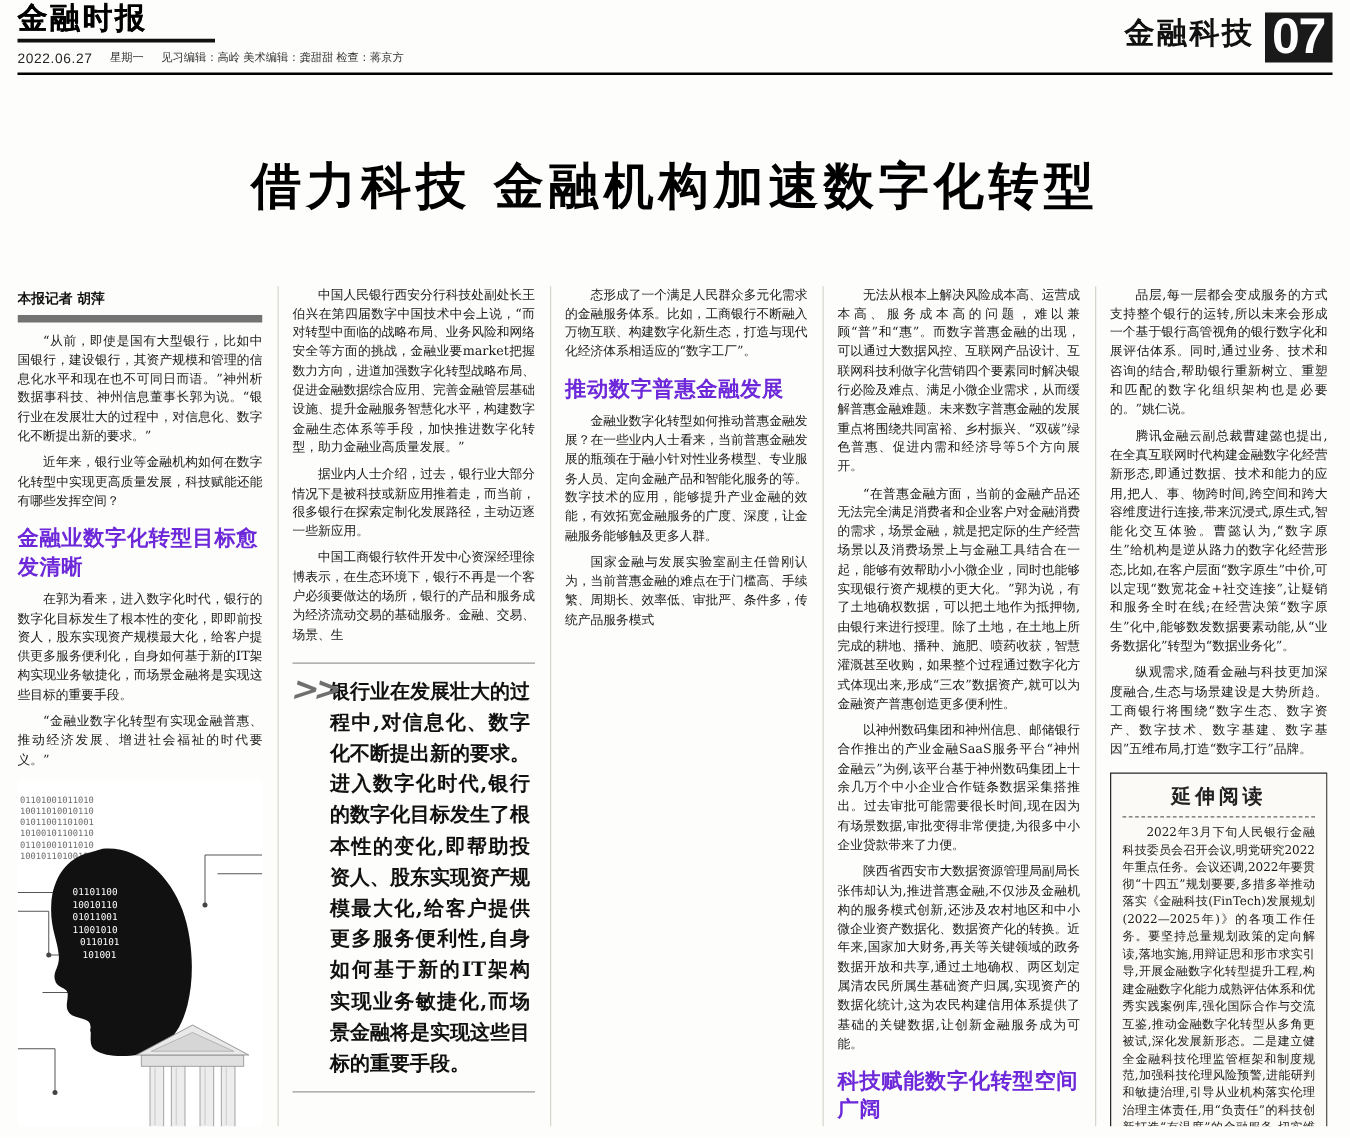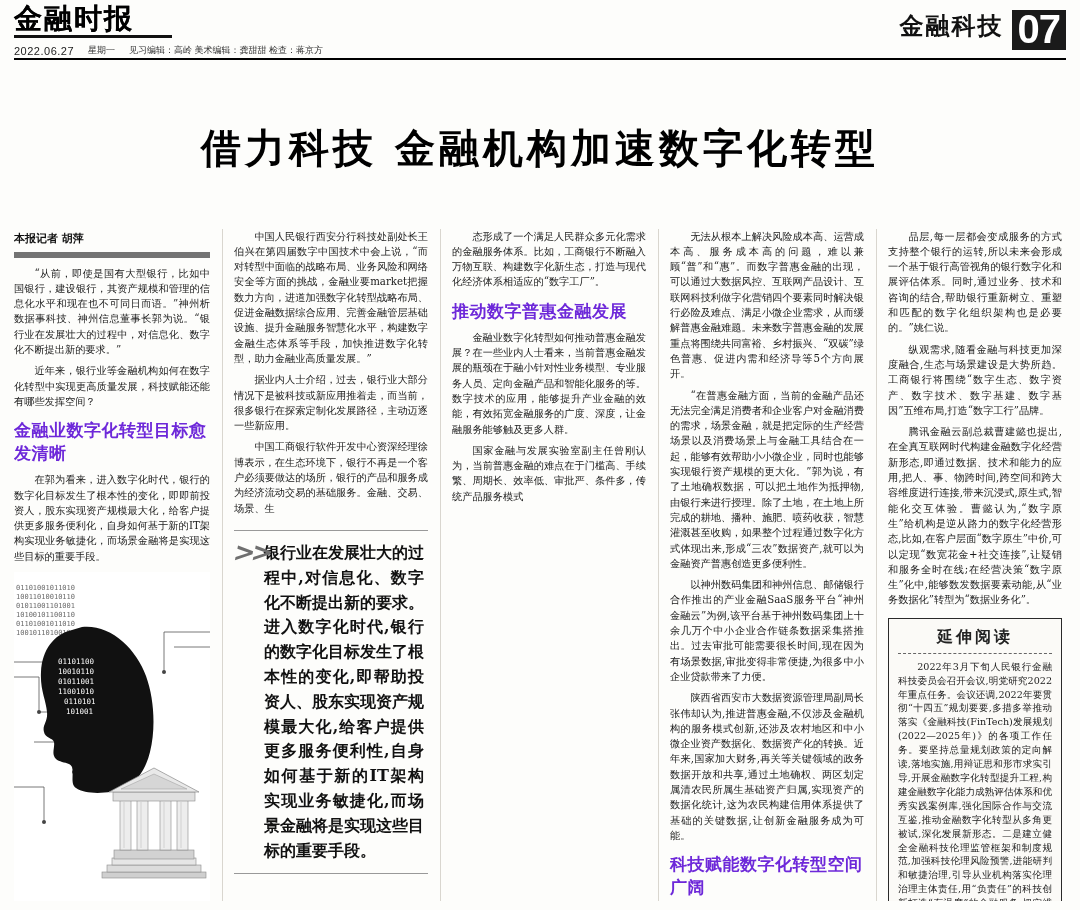--- a/index.html
+++ b/index.html
@@ -31,23 +31,23 @@
     display: flex;
     align-items: flex-start;
     justify-content: space-between;
   }
   .logo-block {
     display: flex;
     flex-direction: column;
     padding-top: 4px;
   }
   .paper-logo {
-    font-family: Liberation Sans, sans-serif;
-    font-weight: bold;
-    font-size: 28px;
+    font-family: Liberation Mono, monospace;
+    font-weight: bold;
+    font-size: 24px;
     letter-spacing: 2px;
     color: #000;
     line-height: 1.05;
     background: linear-gradient(90deg,#111 0%,#333 60%,#111 100%);
     -webkit-background-clip: text;
     padding-right: 6px;
   }
   .paper-logo-underline {
     width: 158px;
     height: 3px;
@@ -237,20 +237,21 @@
   </div>
 
   <div class="body-grid">
 
     <div class="col">
       <div class="byline">本报记者 胡萍</div>
       <p class="ptext">“从前，即使是国有大型银行，比如中国银行，建设银行，其资产规模和管理的信息化水平和现在也不可同日而语。”神州析数据事科技、神州信息董事长郭为说。“银行业在发展壮大的过程中，对信息化、数字化不断提出新的要求。”</p>
       <p class="ptext">近年来，银行业等金融机构如何在数字化转型中实现更高质量发展，科技赋能还能有哪些发挥空间？</p>
       <h2 class="subhead">金融业数字化转型目标愈发清晰</h2>
       <p class="ptext">在郭为看来，进入数字化时代，银行的数字化目标发生了根本性的变化，即即前投资人，股东实现资产规模最大化，给客户提供更多服务便利化，自身如何基于新的IT架构实现业务敏捷化，而场景金融将是实现这些目标的重要手段。</p>
+      <p class="ptext">“金融业数字化转型有实现金融普惠、推动经济发展、增进社会福祉的时代要义。”</p>
 
       <div class="illus">
         <svg viewBox="0 0 196 330" width="196" height="330">
 
           <g font-family="DejaVu Sans Mono, monospace" font-size="7" fill="#6b6b6b">
             <text x="2" y="18">01101001011010</text>
             <text x="2" y="27">10011010010110</text>
             <text x="2" y="36">01011001101001</text>
             <text x="2" y="45">10100101100110</text>
             <text x="2" y="54">01101001011010</text>
@@ -338,22 +339,22 @@
       <p class="ptext">无法从根本上解决风险成本高、运营成本高、服务成本高的问题，难以兼顾“普”和“惠”。而数字普惠金融的出现，可以通过大数据风控、互联网产品设计、互联网科技利做字化营销四个要素同时解决银行必险及难点、满足小微企业需求，从而缓解普惠金融难题。未来数字普惠金融的发展重点将围绕共同富裕、乡村振兴、“双碳”绿色普惠、促进内需和经济导等5个方向展开。</p>
       <p class="ptext">“在普惠金融方面，当前的金融产品还无法完全满足消费者和企业客户对金融消费的需求，场景金融，就是把定际的生产经营场景以及消费场景上与金融工具结合在一起，能够有效帮助小小微企业，同时也能够实现银行资产规模的更大化。”郭为说，有了土地确权数据，可以把土地作为抵押物,由银行来进行授理。除了土地，在土地上所完成的耕地、播种、施肥、喷药收获，智慧灌溉甚至收购，如果整个过程通过数字化方式体现出来,形成“三农”数据资产,就可以为金融资产普惠创造更多便利性。</p>
       <p class="ptext">以神州数码集团和神州信息、邮储银行合作推出的产业金融SaaS服务平台“神州金融云”为例,该平台基于神州数码集团上十余几万个中小企业合作链条数据采集搭推出。过去审批可能需要很长时间,现在因为有场景数据,审批变得非常便捷,为很多中小企业贷款带来了力便。</p>
       <p class="ptext">陕西省西安市大数据资源管理局副局长张伟却认为,推进普惠金融,不仅涉及金融机构的服务模式创新,还涉及农村地区和中小微企业资产数据化、数据资产化的转换。近年来,国家加大财务,再关等关键领域的政务数据开放和共享,通过土地确权、两区划定属清农民所属生基础资产归属,实现资产的数据化统计,这为农民构建信用体系提供了基础的关键数据,让创新金融服务成为可能。</p>
       <h2 class="subhead">科技赋能数字化转型空间广阔</h2>
       <p class="ptext">对于接下来银行业如何进行数字化转型,神州信息副总裁,金融研究院院长姚仁认为,我国银行业数字化正进入信息化、移动化、开放化和智能化的“四化叠加”阶段,银行架构已经到了需要重塑的阶段,以支撑拓展未来银行的服务边界。“重塑核心”不仅用于业务架构、数据架构、技术架构组织架构,而是整体对于银行以核心系统和经营管理,以什么样的方式服务未来客户和未来经济,这是从上到下体系的变化。未来银行架构应该提供基于业务视角的XaaS服务,不管是业务作为服务层还是品</p>
     </div>
 
     <div class="col">
       <p class="ptext">品层,每一层都会变成服务的方式支持整个银行的运转,所以未来会形成一个基于银行高管视角的银行数字化和展评估体系。同时,通过业务、技术和咨询的结合,帮助银行重新树立、重塑和匹配的数字化组织架构也是必要的。”姚仁说。</p>
+      <p class="ptext">腾讯金融云副总裁曹建懿也提出,在全真互联网时代构建金融数字化经营新形态,即通过数据、技术和能力的应用,把人、事、物跨时间,跨空间和跨大容维度进行连接,带来沉浸式,原生式,智能化交互体验。曹懿认为,“数字原生”给机构是逆从路力的数字化经营形态,比如,在客户层面“数字原生”中价,可以定现“数宽花金+社交连接”,让疑销和服务全时在线;在经营决策“数字原生”化中,能够数发数据要素动能,从“业务数据化”转型为“数据业务化”。</p>
       <p class="ptext">纵观需求,随看金融与科技更加深度融合,生态与场景建设是大势所趋。工商银行将围绕“数字生态、数字资产、数字技术、数字基建、数字基因”五维布局,打造“数字工行”品牌。</p>
-      <p class="ptext">腾讯金融云副总裁曹建懿也提出,在全真互联网时代构建金融数字化经营新形态,即通过数据、技术和能力的应用,把人、事、物跨时间,跨空间和跨大容维度进行连接,带来沉浸式,原生式,智能化交互体验。曹懿认为,“数字原生”给机构是逆从路力的数字化经营形态,比如,在客户层面“数字原生”中价,可以定现“数宽花金+社交连接”,让疑销和服务全时在线;在经营决策“数字原生”化中,能够数发数据要素动能,从“业务数据化”转型为“数据业务化”。</p>
 
       <div class="sidebar-box">
         <div class="sidebar-title">延伸阅读</div>
         <p class="ptext">2022年3月下旬人民银行金融科技委员会召开会议,明党研究2022年重点任务。会议还调,2022年要贯彻“十四五”规划要要,多措多举推动落实《金融科技(FinTech)发展规划(2022—2025年)》的各项工作任务。要坚持总量规划政策的定向解读,落地实施,用辩证思和形市求实引导,开展金融数字化转型提升工程,构建金融数字化能力成熟评估体系和优秀实践案例库,强化国际合作与交流互鉴,推动金融数字化转型从多角更被试,深化发展新形态。二是建立健全金融科技伦理监管框架和制度规范,加强科技伦理风险预警,进能研判和敏捷治理,引导从业机构落实伦理治理主体责任,用“负责任”的科技创新打造“有温度”的金融服务,切实维护消费者合法权益,服务实体经济。三是深化运用金融科技创新监管工具,强化银行金融服务数字渠道管理,研究建立智能算法信息披露、风险评估等规则机制,持续提升监管统一性、专业性和穿透性。四是深入实施金融科技能力建设工程,强化体系化思维,着力培养群体同、抗构同、城乡间的实施,三是坚定推进数字化监管能力建设,健全金融科技风险要、覆盖至年期刊库,运用监管科技手段着力提升政策把控能力,针对性有效性。</p>
 
       </div>
     </div>
 
   </div>
 </div>

